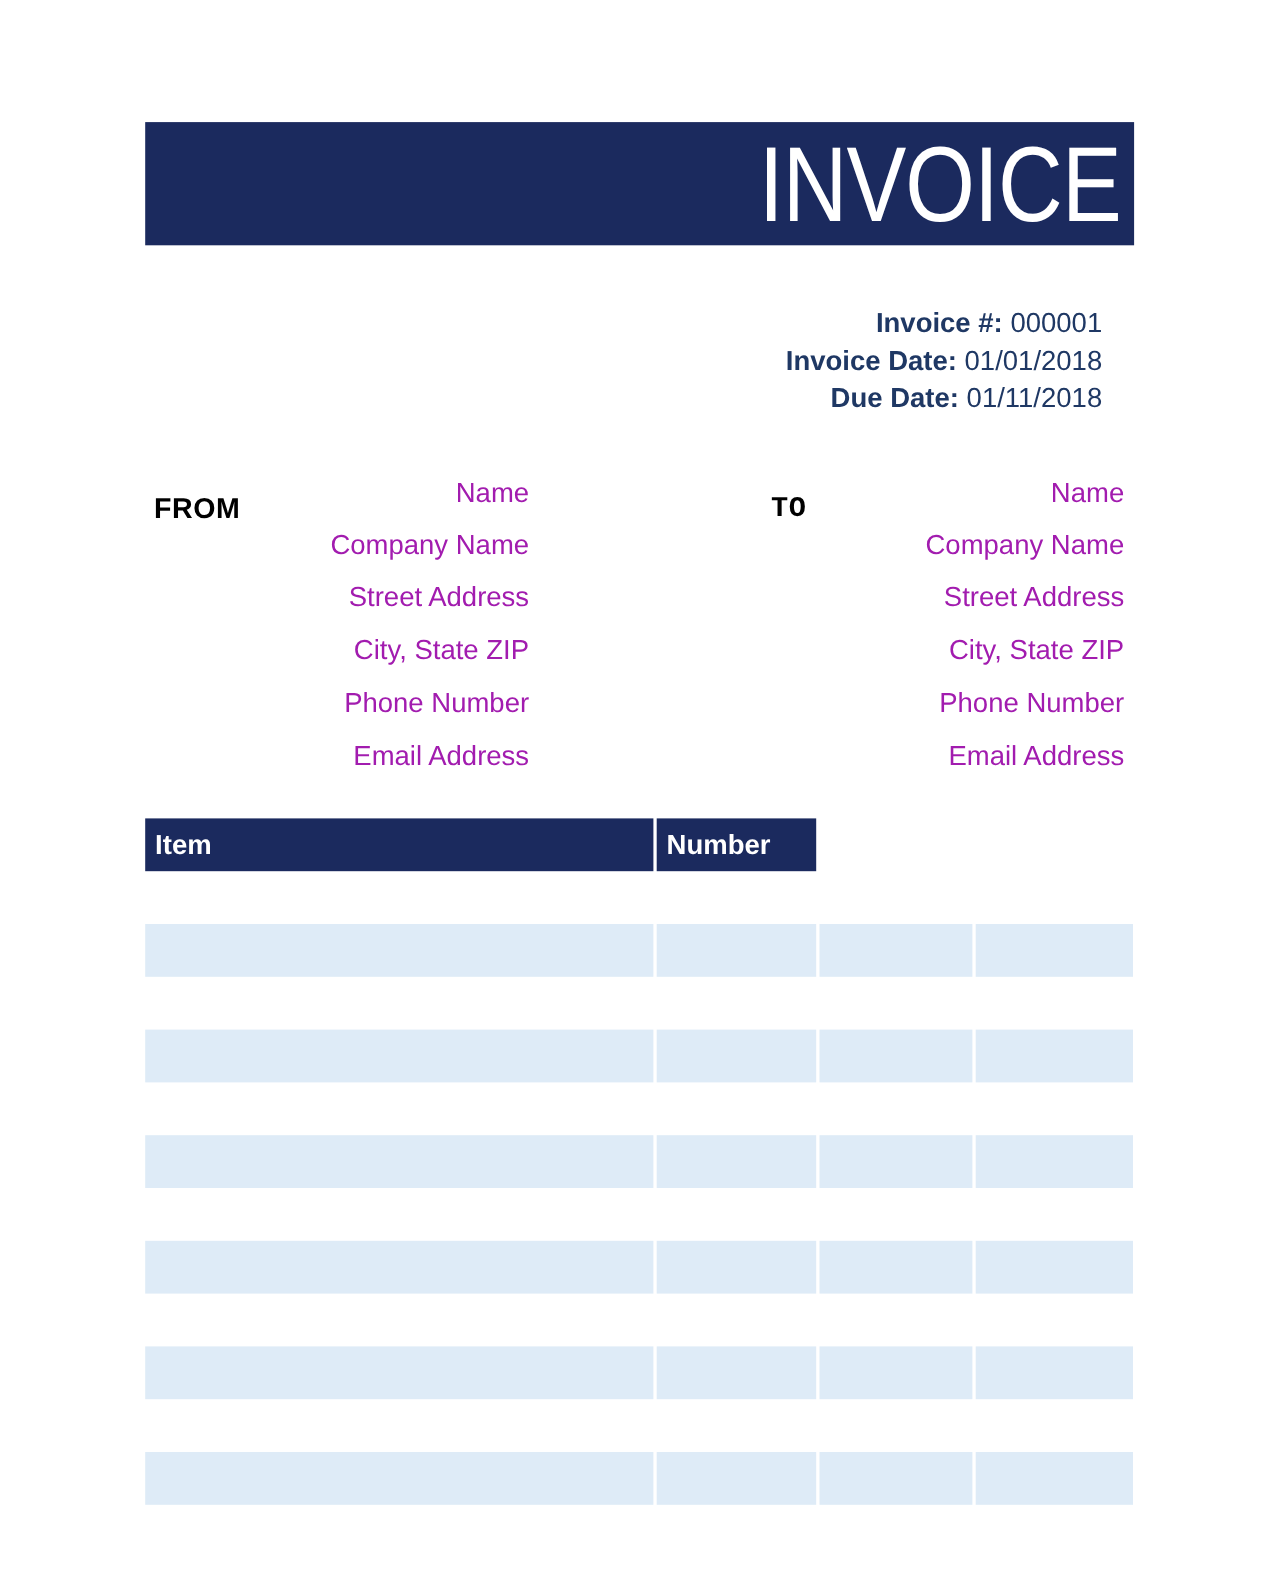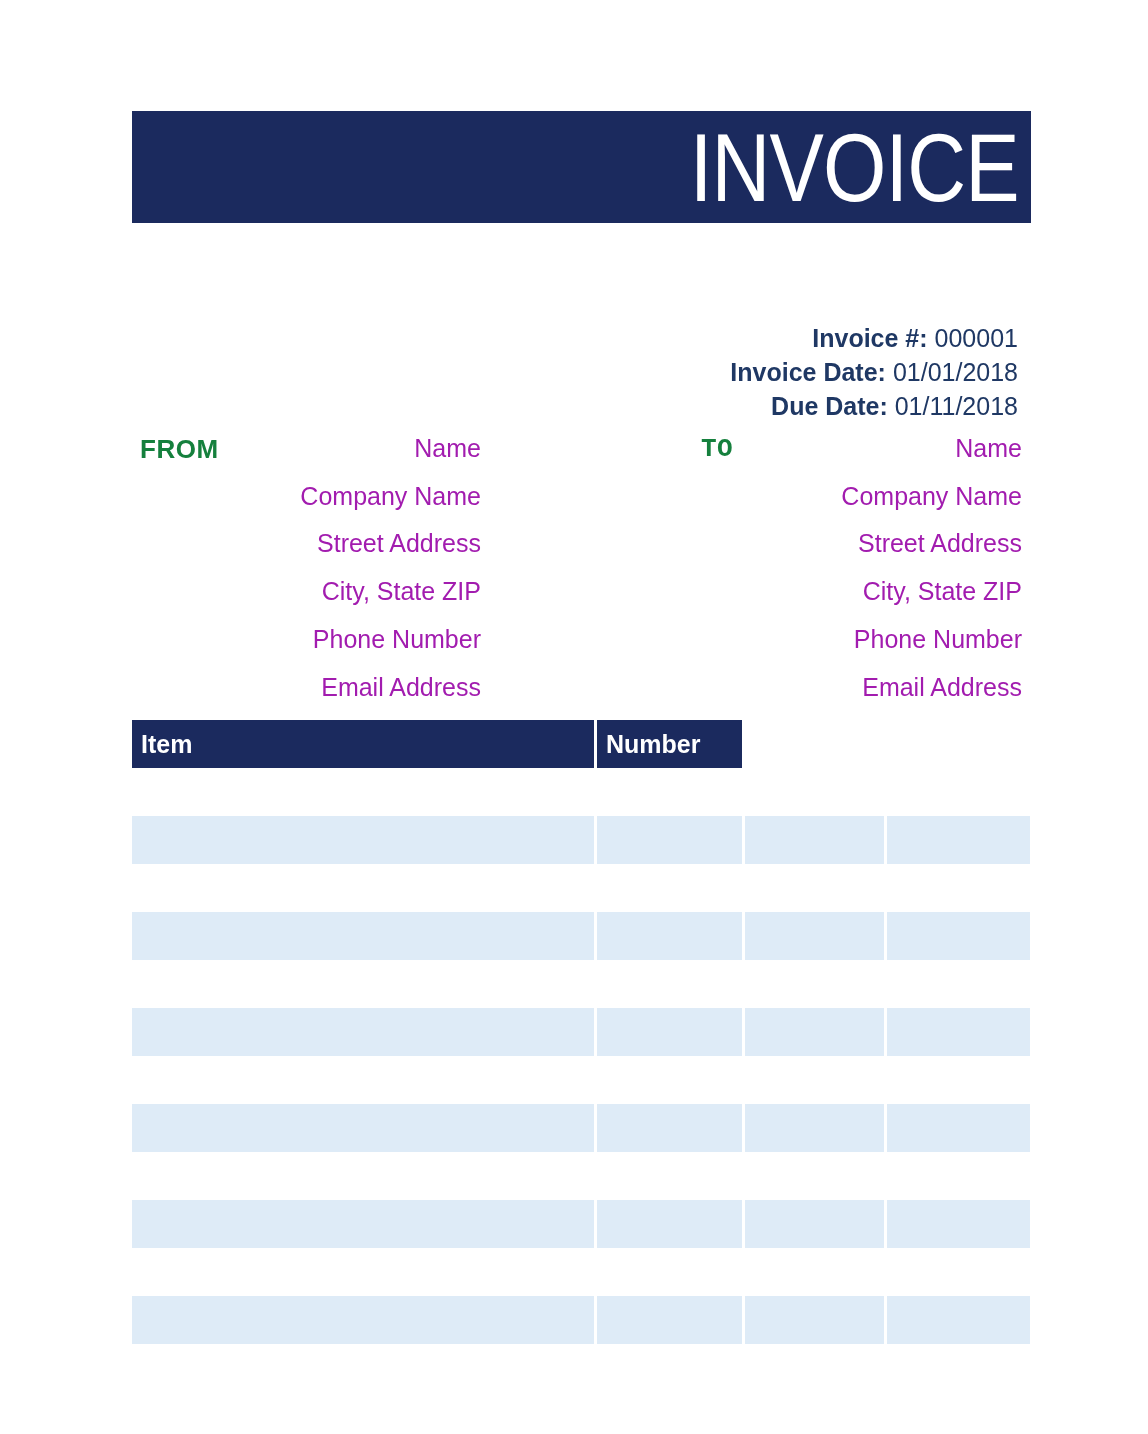--- a/index.html
+++ b/index.html
@@ -27,53 +27,52 @@
     font-weight:400;
     line-height:1;
     letter-spacing:-1px;
     transform:scaleX(0.84);
     transform-origin:100% 50%;
     white-space:nowrap;
   }
 
   
   .invoice-meta {
-    position:absolute; right:130px; top:277px;
+    position:absolute; right:146px; top:277px;
     text-align:right;
     color:#1f3864;
     font-size:25px;
     line-height:34px;
-    margin-top:44px;
   }
   .invoice-meta .label { font-weight:700; }
   .invoice-meta .value { font-weight:400; }
 
   
   .party-label {
-    position:absolute; top:425px;
-    color:#15803d;
+    position:absolute; top:438px;
+    color:#000000;
     font-size:26px; font-weight:700;
     line-height:48px;
     letter-spacing:0.5px;
   }
   .from-label { left:140px; }
   .to-label   { left:701px;font-family:Liberation Mono, monospace; }
   .party-fields {
     position:absolute; top:425px;
     text-align:right;
     color:#a21caf;
     font-size:25px;
     line-height:47.7px;
   }
   .from-fields { left:133px; width:348px; }
   .to-fields   { left:662px; width:360px; }
 
   
   .items-table {
-    position:absolute; left:132px; top:720px;
+    position:absolute; left:132px; top:744px;
     width:898px;
   }
   .thead-row, .trow {
     display:grid;
     grid-template-columns:462px 145px 139px 143px;
     column-gap:3px;
   }
   .thead-row { height:48px; }
   .hcell {
     background:#1b2a5e;

